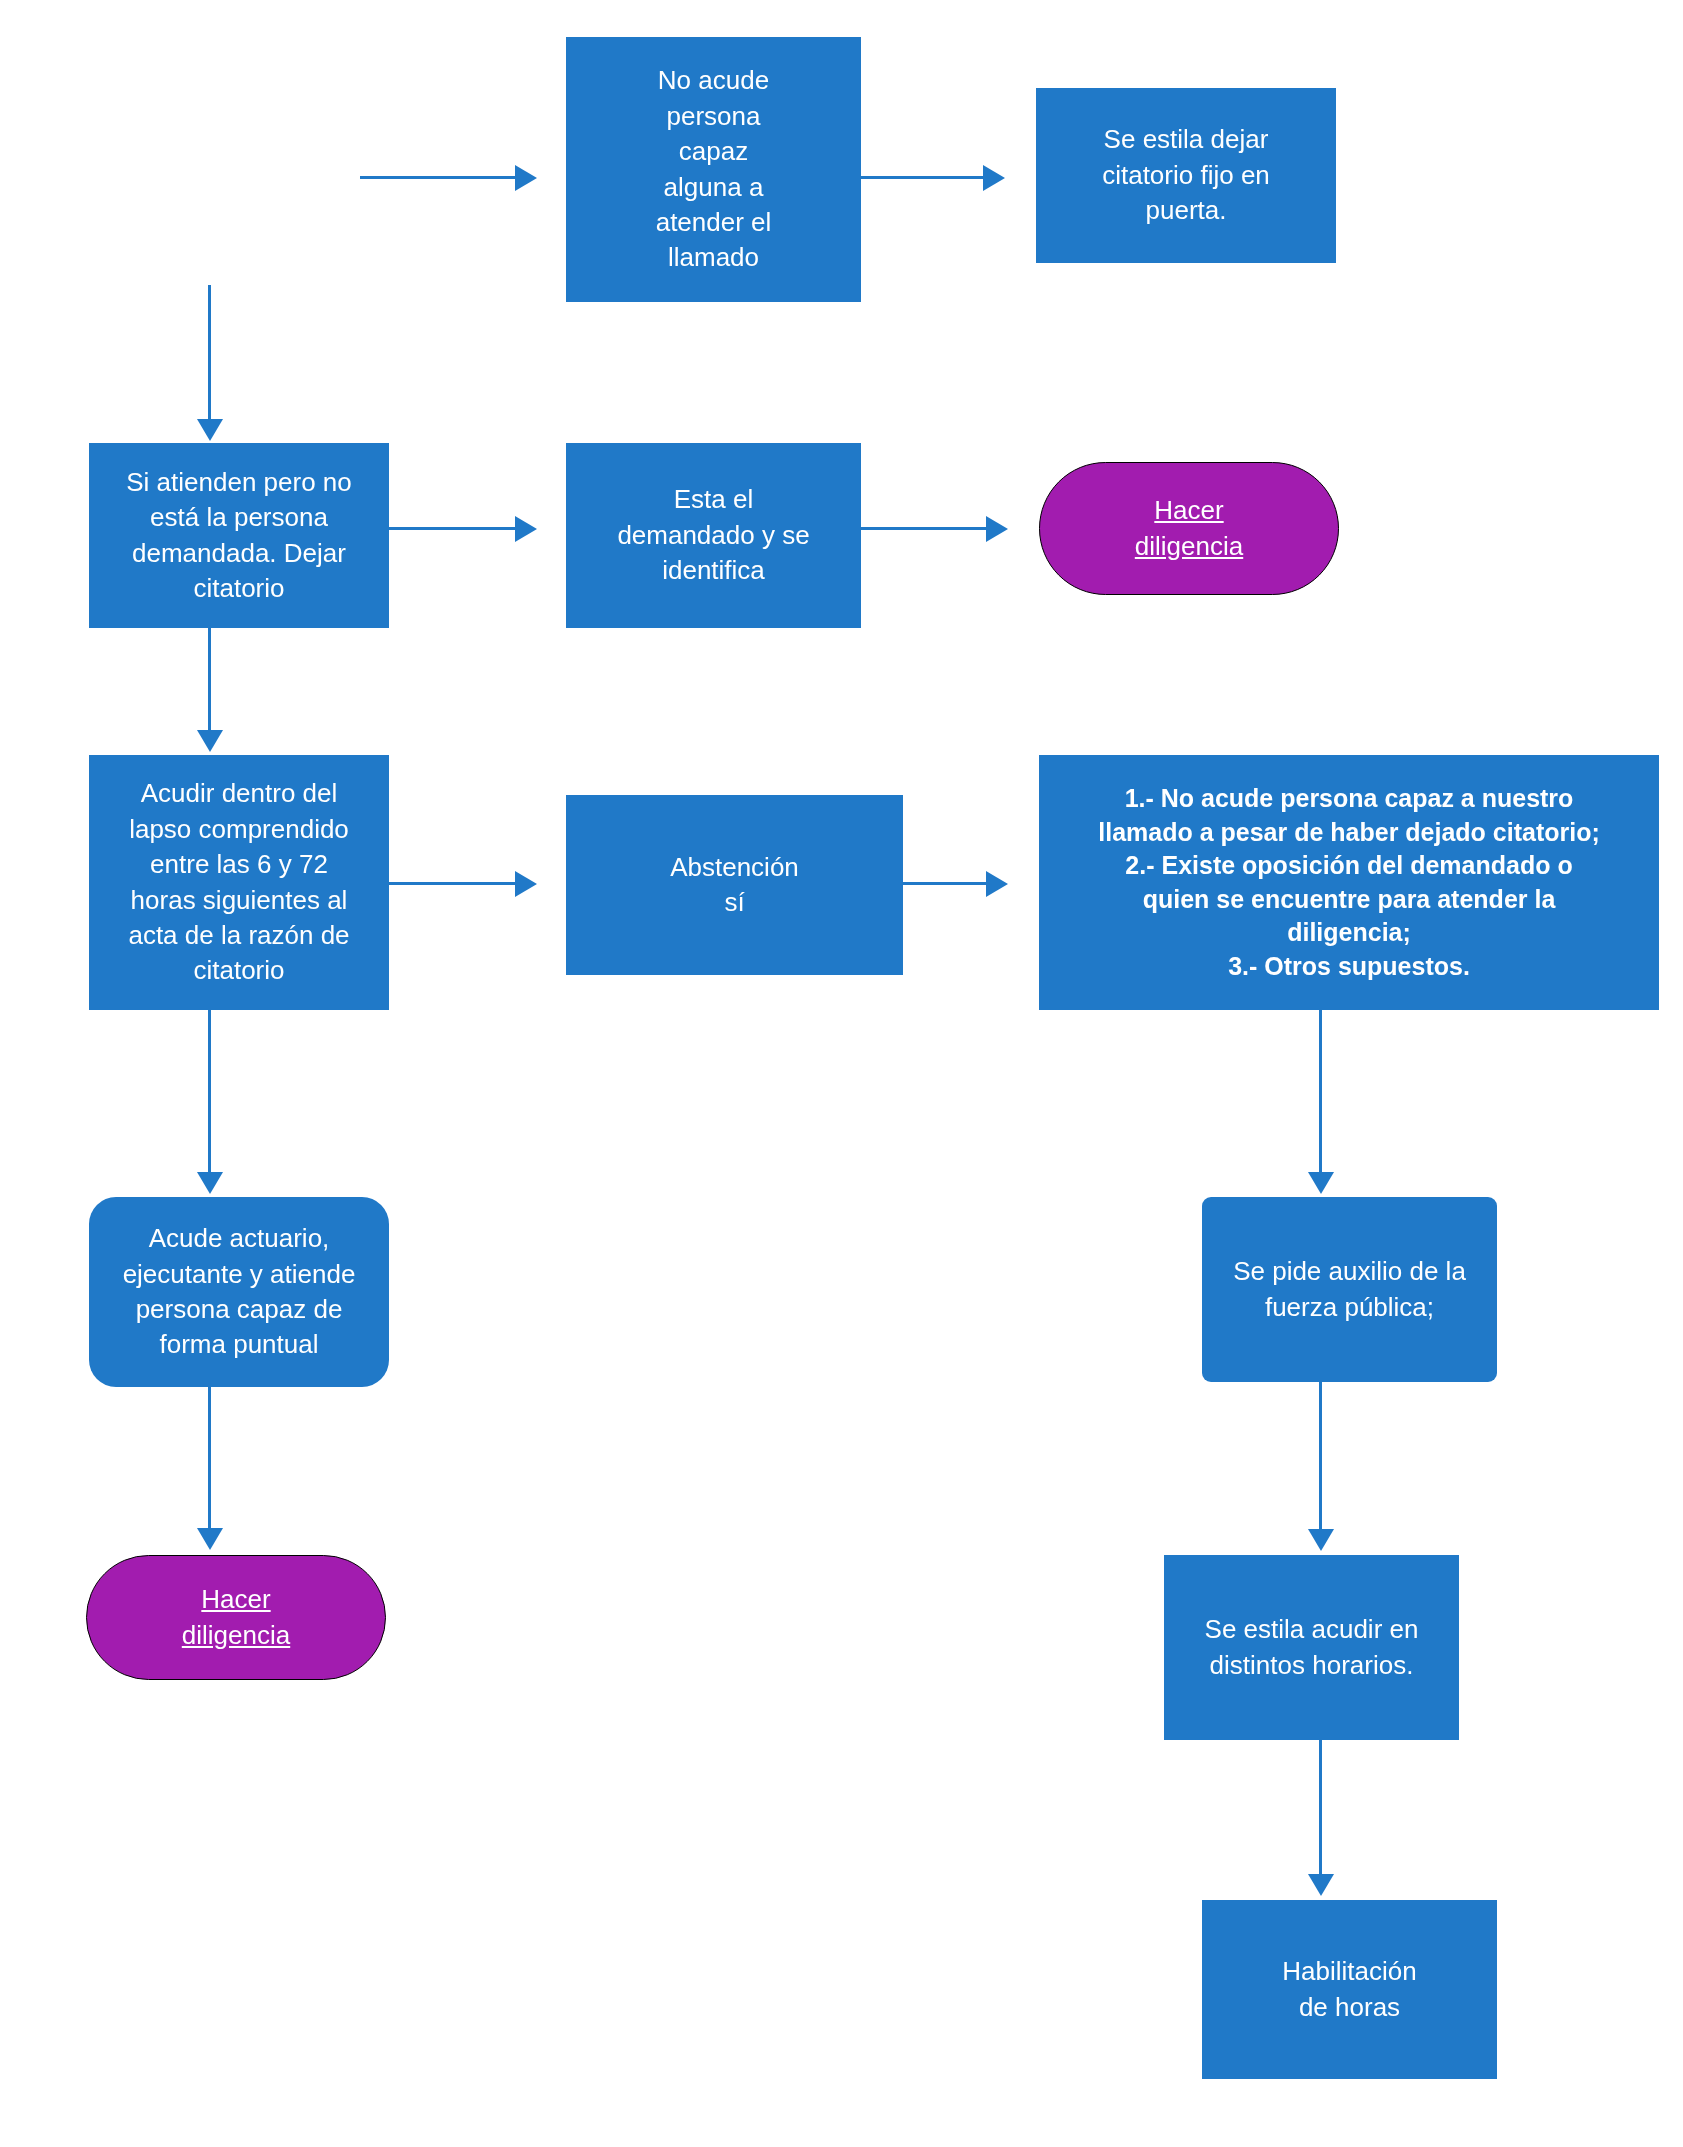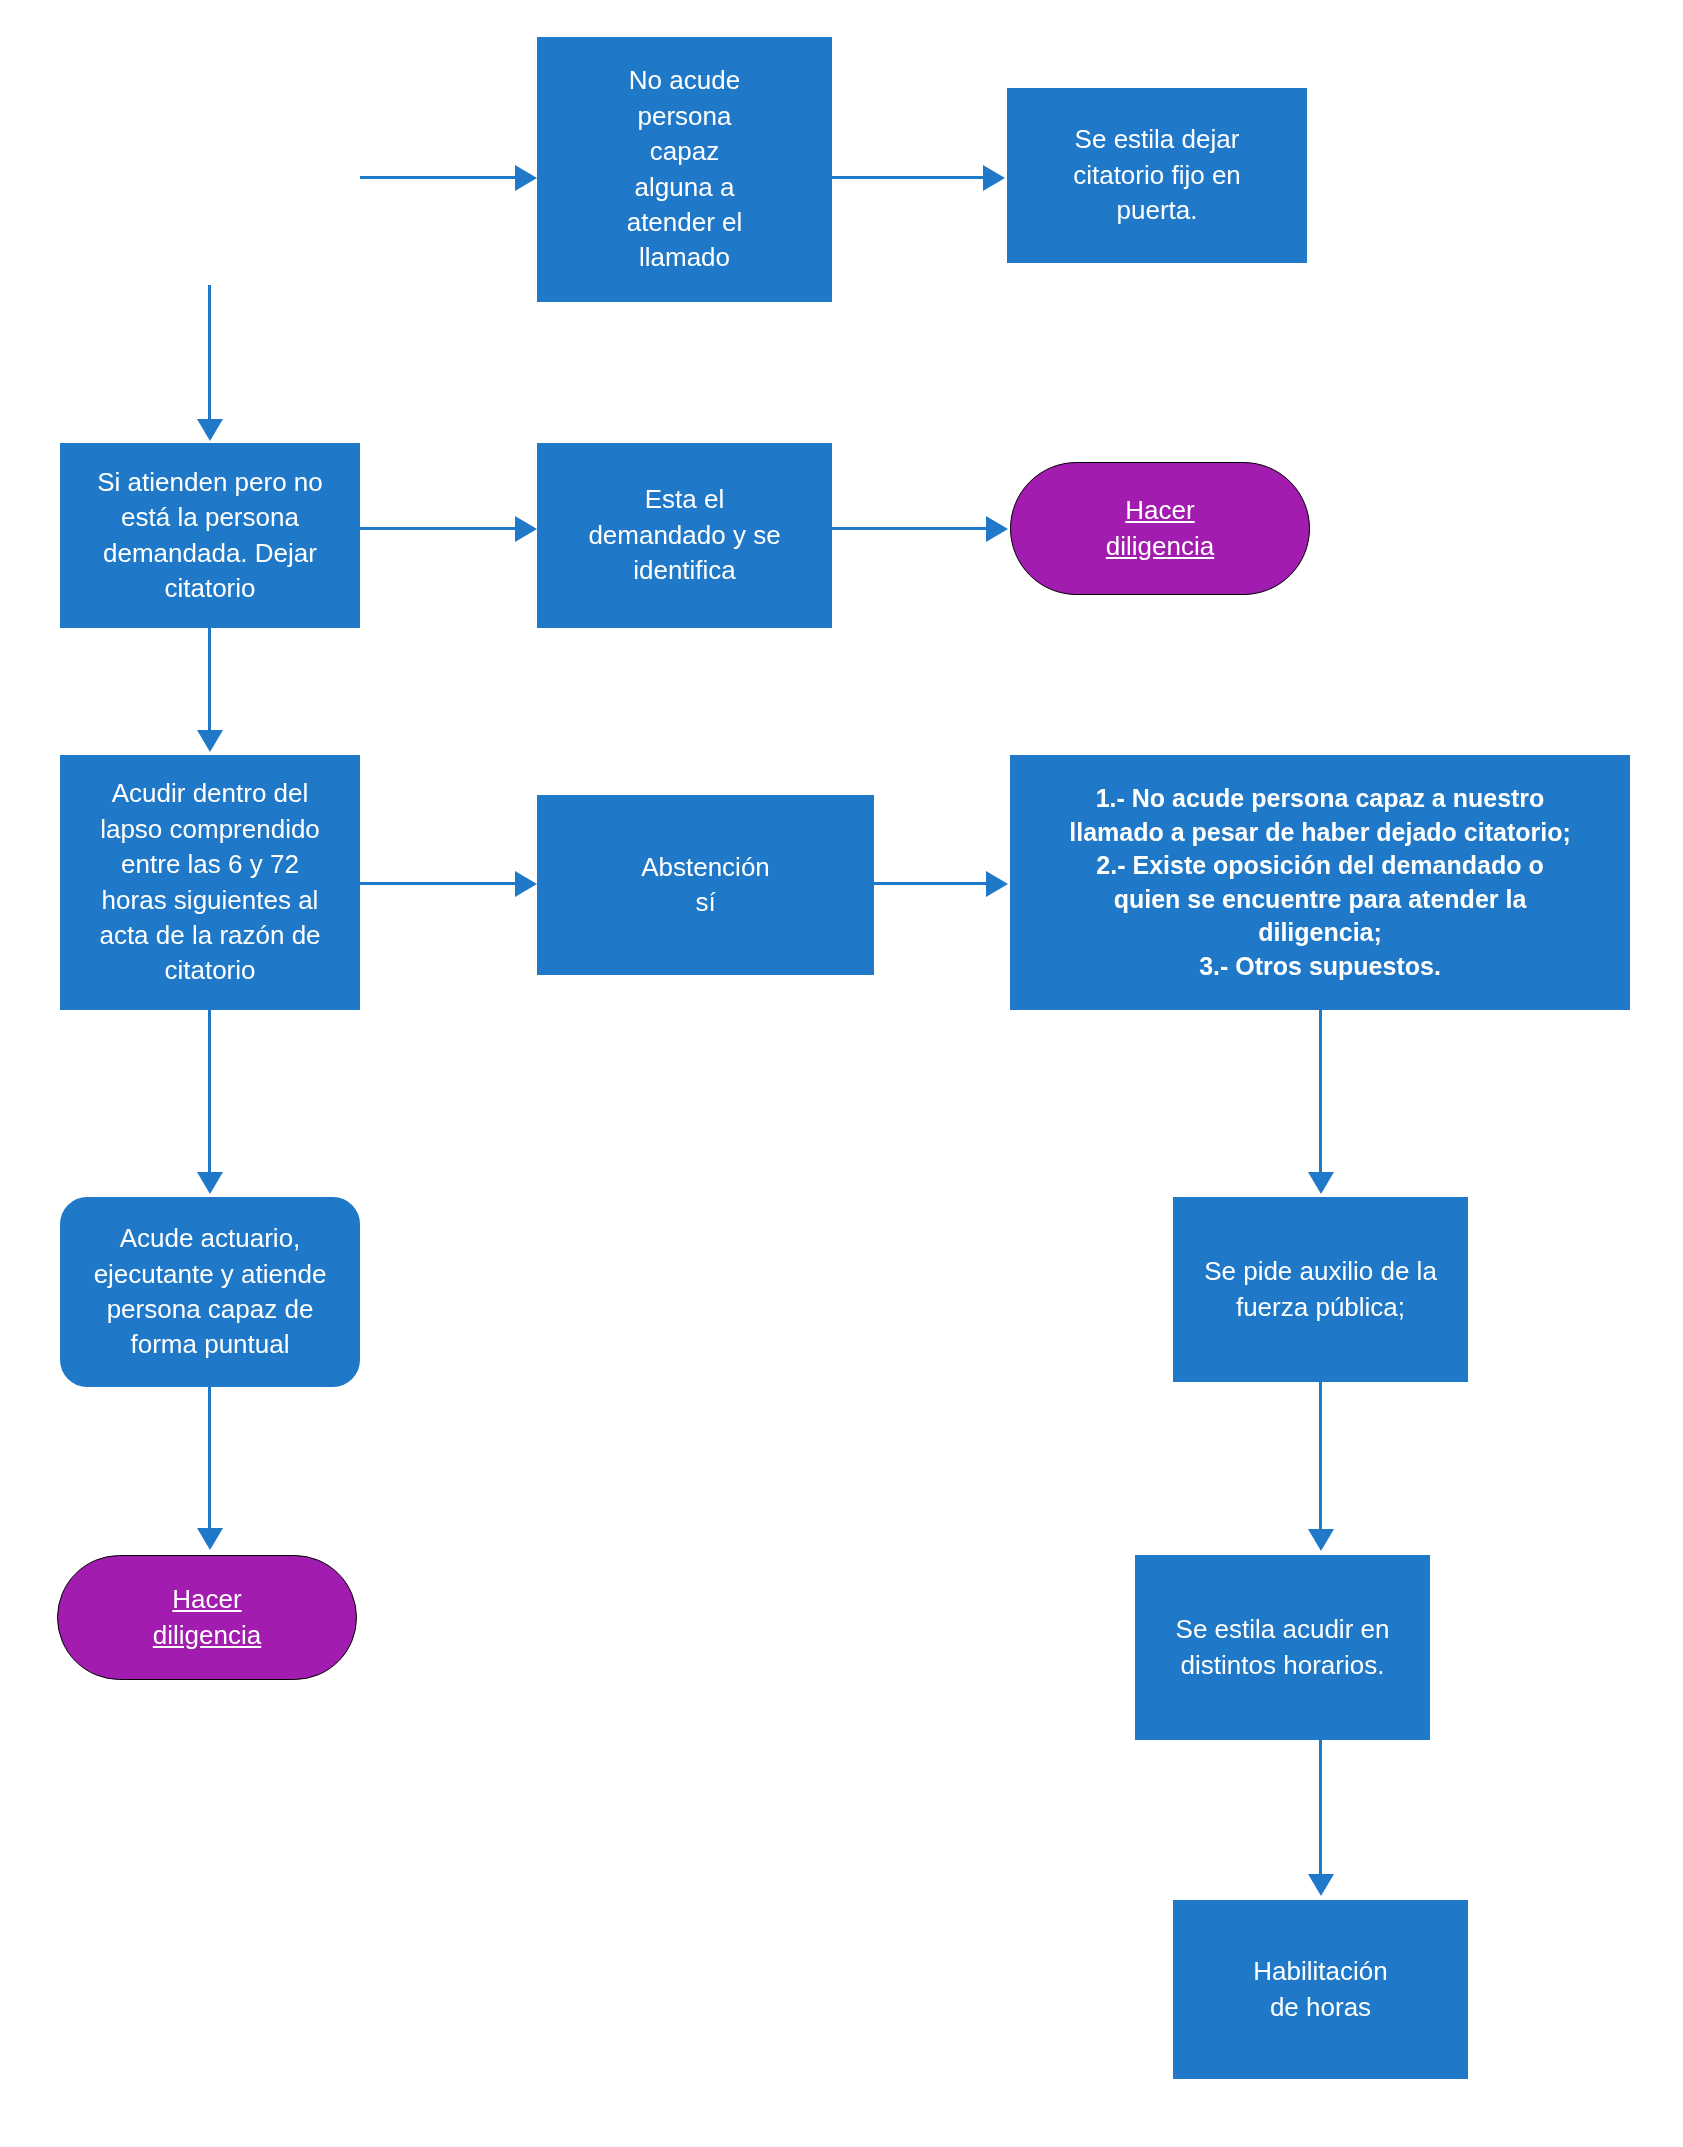--- a/index.html
+++ b/index.html
@@ -23,20 +23,21 @@
     display: flex;
     align-items: center;
     text-align: center;
     color: #ffffff;
     background: #2079c8;
     font-size: 26px;
     line-height: 1.36;
     padding: 8px 8px;
     white-space: pre-line;
     font-family: "Liberation Sans", sans-serif;
+    margin-left: 29px;
   }
   .node.rect {
     border-radius: 0;
   }
   .node.stadium {
     background: #a21caf;
     border: 1px solid #000000;
     border-radius: 999px;
     text-decoration: underline;
   }
@@ -212,21 +213,21 @@
 3.- Otros supuestos.</span>
   </div>
 
   <div class="node rect" style="left:60px; top:1197px; width:300px; height:190px;border-radius:27px;">
     <span class="label">Acude actuario,
 ejecutante y atiende
 persona capaz de
 forma puntual</span>
   </div>
 
-  <div class="node rect" style="left:1173px; top:1197px; width:295px; height:185px;">
+  <div class="node rect" style="left:1173px; top:1197px; width:295px; height:185px;border-radius:9px;">
     <span class="label">Se pide auxilio de la
 fuerza pública;</span>
   </div>
 
   <div class="node stadium" style="left:57px; top:1555px; width:300px; height:125px;">
     <span class="label">Hacer
 diligencia</span>
   </div>
 
   <div class="node rect" style="left:1135px; top:1555px; width:295px; height:185px;">

